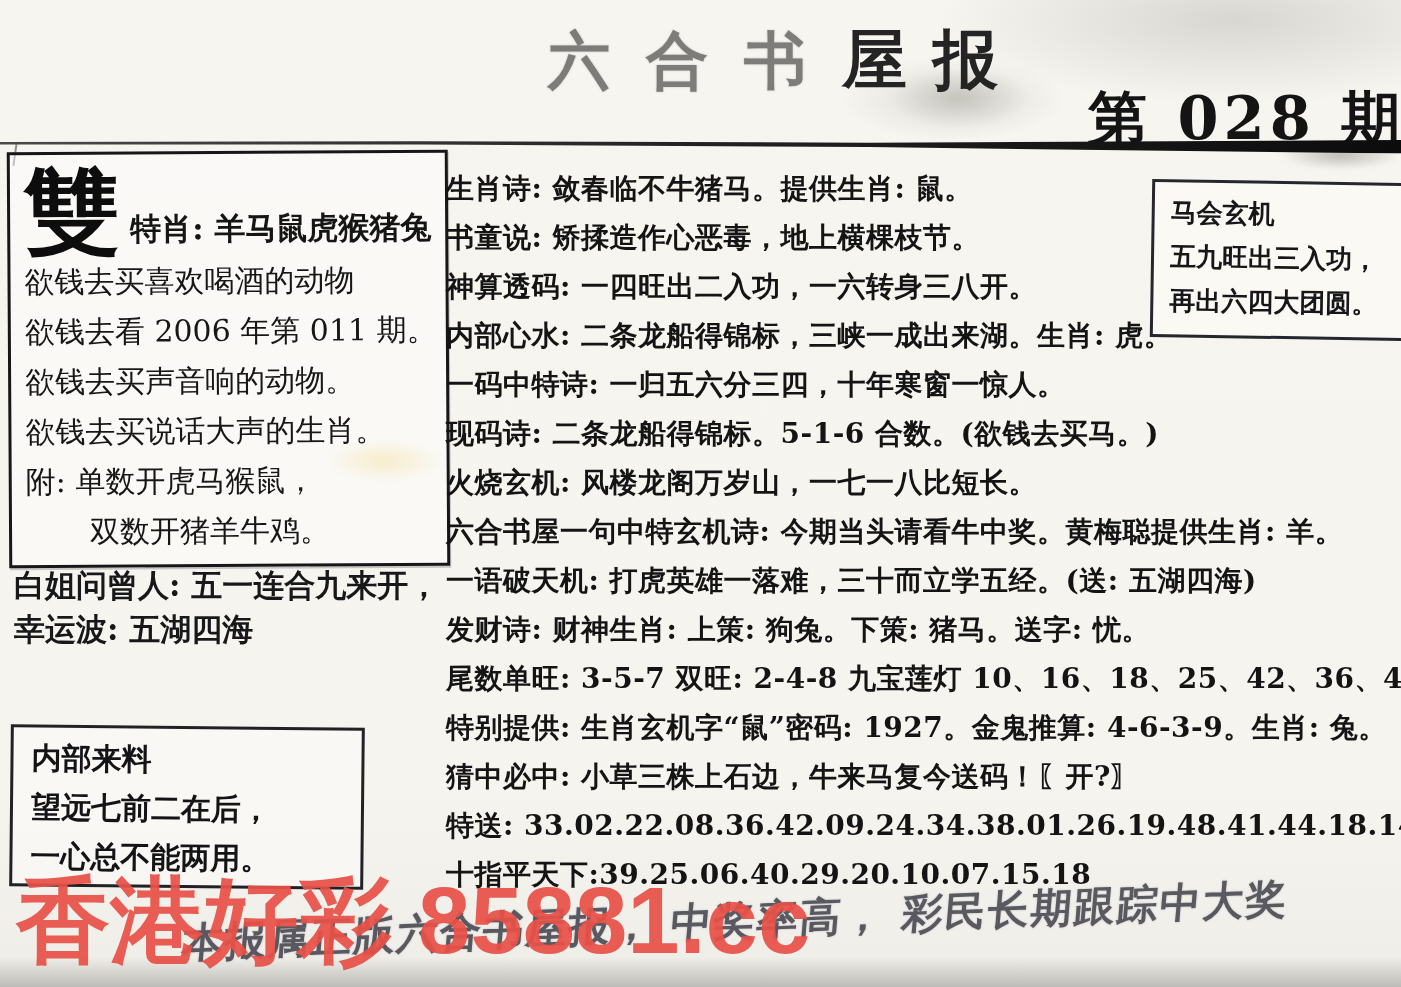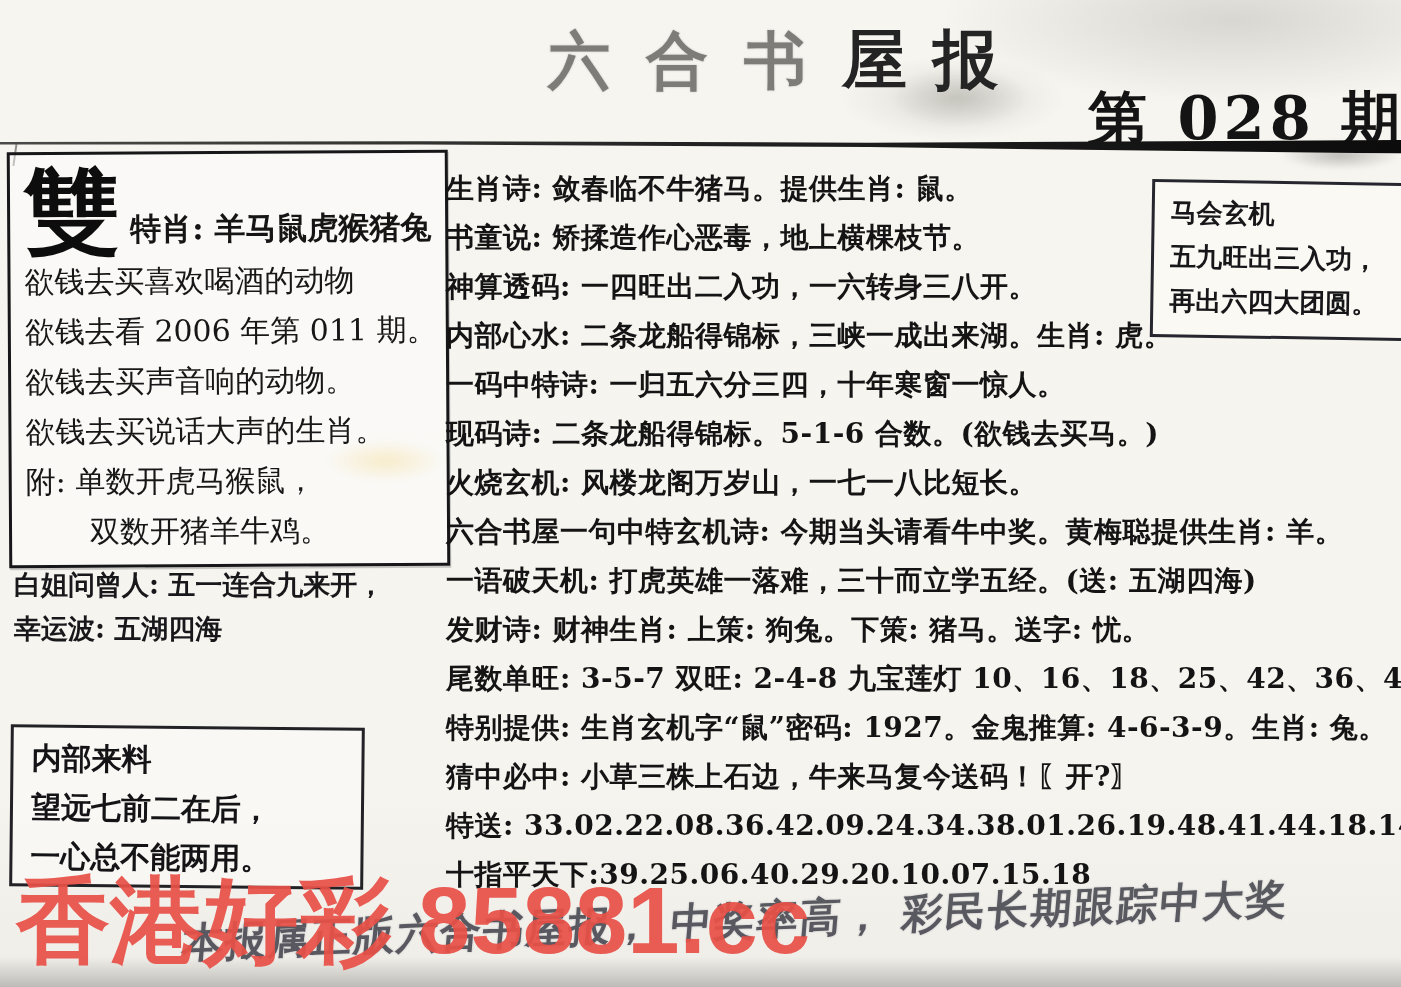--- a/index.html
+++ b/index.html
@@ -62,21 +62,21 @@
     font-size: 31px; font-weight: 700; color: #151515;
     padding: 0 0 6px 10px; white-space: nowrap;
   }
   .box1-line {
     font-size: 30px; height: 50px; line-height: 50px;
     color: #171717; white-space: nowrap; font-weight: 500;
   }
   .box1-line.indent { padding-left: 64px; }
   .midlines { position: absolute; left: 14px; top: 563px; }
   .mid-line {
-    font-size: 27px; height: 44px; line-height: 44px;
+    font-size: 31px; height: 44px; line-height: 44px;
     color: #18181b; white-space: nowrap; font-weight: 600;
   }
   .box2 {
     position: absolute; left: 10px; top: 726px; width: 330px; height: 150px;
     border: 3px solid #222226;
     transform: rotate(0.6deg);
     padding: 6px 0 0 18px;
     background: rgba(253,252,249,0.55);
   }
   .box2-line {

